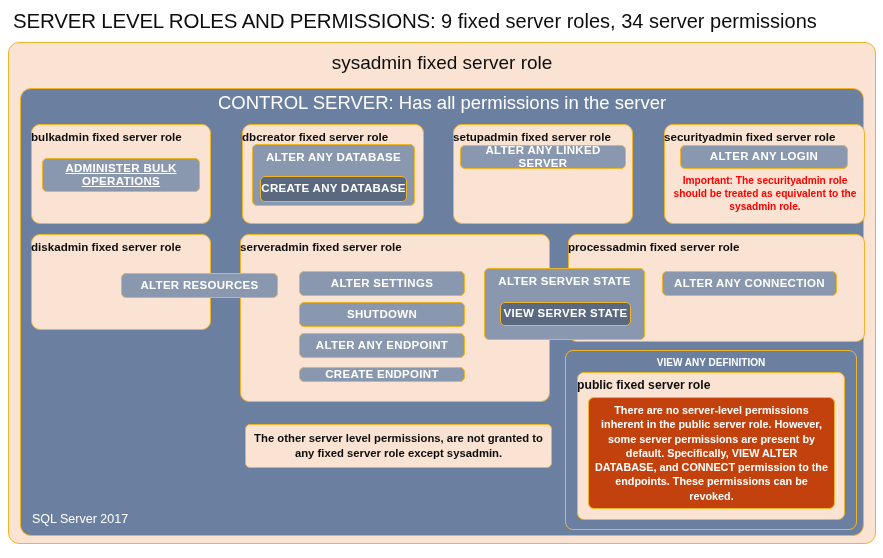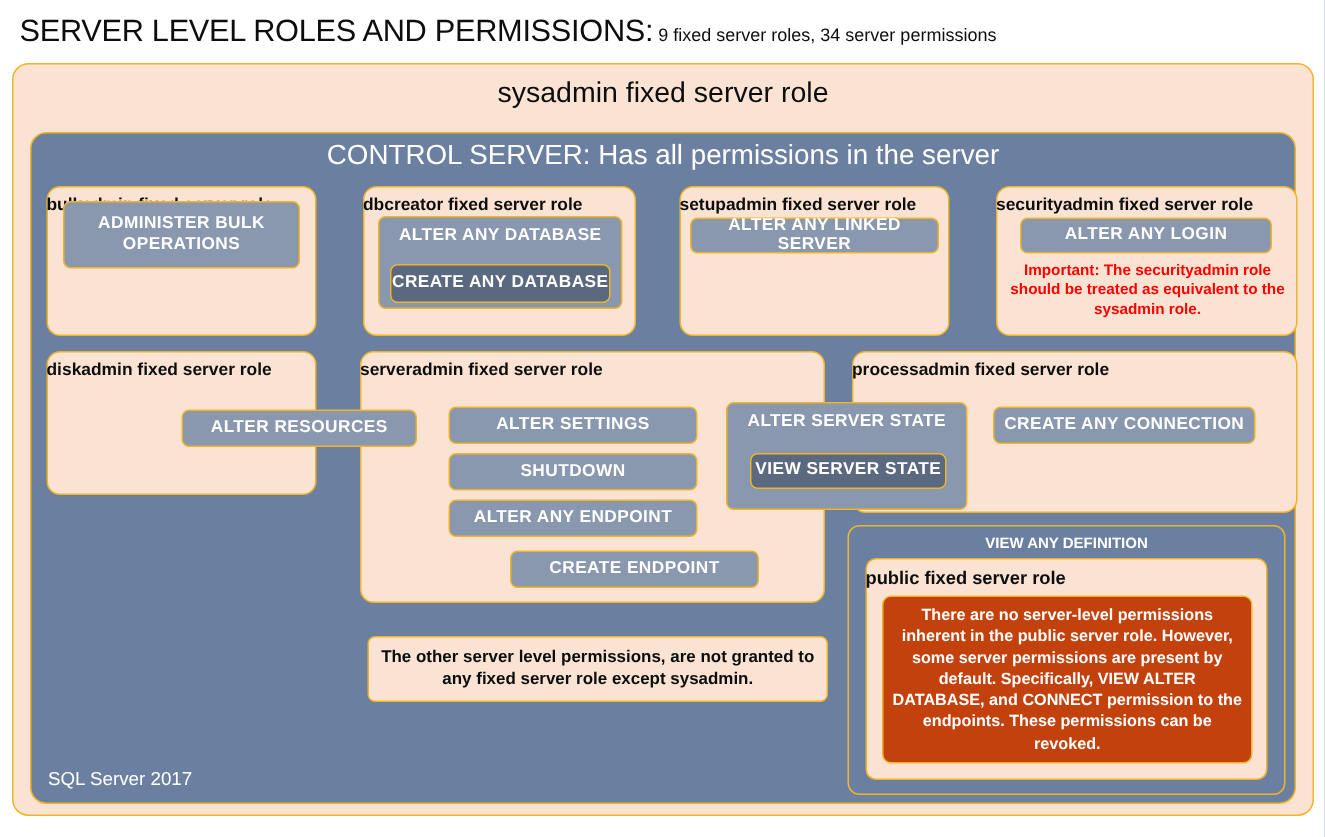--- a/index.html
+++ b/index.html
@@ -25,21 +25,21 @@
     white-space: nowrap;
     line-height: 28px;
   }
   #title-strong {
     font-size: 20.5px;
     letter-spacing: -0.2px;
     color: #0d0d0d;
     font-weight: 400;
   }
   #title-rest {
-    font-size: 12px;
+    font-size: 20px;
     color: #0d0d0d;
     font-weight: 400;
   }
 
   
   .peach {
     position: absolute;
     background: #FAE3D2;
     border: 1.4px solid #F0B429;
     border-radius: 9px;
@@ -118,21 +118,21 @@
   #role-bulkadmin  { left: 31px;  top: 124px; width: 180px; height: 100px; }
   #role-dbcreator  { left: 242px; top: 124px; width: 182px; height: 100px; }
   #role-setupadmin { left: 453px; top: 124px; width: 180px; height: 100px; }
   #role-securityadmin { left: 664px; top: 124px; width: 201px; height: 100px; }
 
   #title-bulkadmin    { left: 31px;  top: 130px; width: 180px; }
   #title-dbcreator    { left: 242px; top: 130px; width: 182px; }
   #title-setupadmin   { left: 453px; top: 130px; width: 180px; }
   #title-securityadmin{ left: 664px; top: 130px; width: 189px; }
 
-  #perm-administer-bulk { left: 42px; top: 134px; width: 158px; height: 45px; }
+  #perm-administer-bulk { left: 42px; top: 158px; width: 158px; height: 34px; text-decoration: underline; }
   #perm-alter-any-database { left: 252px; top: 144px; width: 163px; height: 62px;
       align-items: flex-start; padding-top: 6px; }
   #perm-create-any-database { left: 260px; top: 176px; width: 147px; height: 26px; }
   #perm-alter-any-linked-server { left: 460px; top: 145px; width: 166px; height: 24px; }
   #perm-alter-any-login { left: 680px; top: 145px; width: 168px; height: 24px; }
 
   #securityadmin-note {
     position: absolute;
     left: 668px; top: 174px; width: 194px;
     color: #FF0000;
@@ -148,21 +148,21 @@
   #role-processadmin{ left: 568px; top: 234px; width: 297px; height: 108px; }
 
   #title-diskadmin    { left: 31px;  top: 240px; width: 180px; }
   #title-serveradmin  { left: 240px; top: 240px; width: 310px; }
   #title-processadmin { left: 568px; top: 240px; width: 297px; }
 
   #perm-alter-resources { left: 121px; top: 273px; width: 157px; height: 25px; }
   #perm-alter-settings  { left: 299px; top: 271px; width: 166px; height: 25px; }
   #perm-shutdown        { left: 299px; top: 302px; width: 166px; height: 25px; }
   #perm-alter-any-endpoint { left: 299px; top: 333px; width: 166px; height: 25px; }
-  #perm-create-endpoint  { left: 299px; top: 367px; width: 166px; height: 25px; margin-left: 41px; }
+  #perm-create-endpoint  { left: 299px; top: 367px; width: 166px; height: 15px; }
   #perm-alter-server-state { left: 484px; top: 268px; width: 161px; height: 72px;
       align-items: flex-start; padding-top: 6px; }
   #perm-view-server-state { left: 500px; top: 302px; width: 131px; height: 24px; }
   #perm-alter-any-connection { left: 662px; top: 271px; width: 175px; height: 25px; }
 
   
   #other-permissions-note {
     position: absolute;
     left: 245px; top: 424px; width: 307px; height: 44px;
     background: #FAE3D2;
@@ -260,21 +260,21 @@
 <div class="peach" id="role-processadmin"></div>
 <div class="role-title" id="title-processadmin">processadmin fixed server role</div>
 
 <div class="pill" id="perm-alter-resources">ALTER RESOURCES</div>
 <div class="pill" id="perm-alter-settings">ALTER SETTINGS</div>
 <div class="pill" id="perm-shutdown">SHUTDOWN</div>
 <div class="pill" id="perm-alter-any-endpoint">ALTER ANY ENDPOINT</div>
 <div class="pill" id="perm-create-endpoint">CREATE  ENDPOINT</div>
 <div class="pill" id="perm-alter-server-state">ALTER SERVER  STATE</div>
 <div class="pill dark" id="perm-view-server-state">VIEW SERVER  STATE</div>
-<div class="pill" id="perm-alter-any-connection">CREATE ANY CONNECTION</div>
+<div class="pill" id="perm-alter-any-connection">ALTER ANY CONNECTION</div>
 
 <div id="other-permissions-note">The other server level permissions,  are not granted to any fixed server role except sysadmin.</div>
 
 <div class="blue" id="view-any-definition-box"></div>
 <div id="view-any-definition-label">VIEW ANY DEFINITION</div>
 <div class="peach" id="role-public"></div>
 <div class="role-title" id="title-public">public  fixed server role</div>
 <div id="public-note">There are no server-level permissions inherent in the public server role. However, some server permissions are present by default. Specifically, VIEW ALTER DATABASE, and CONNECT permission to the endpoints. These permissions can be revoked.</div>
 
 </body></html>

